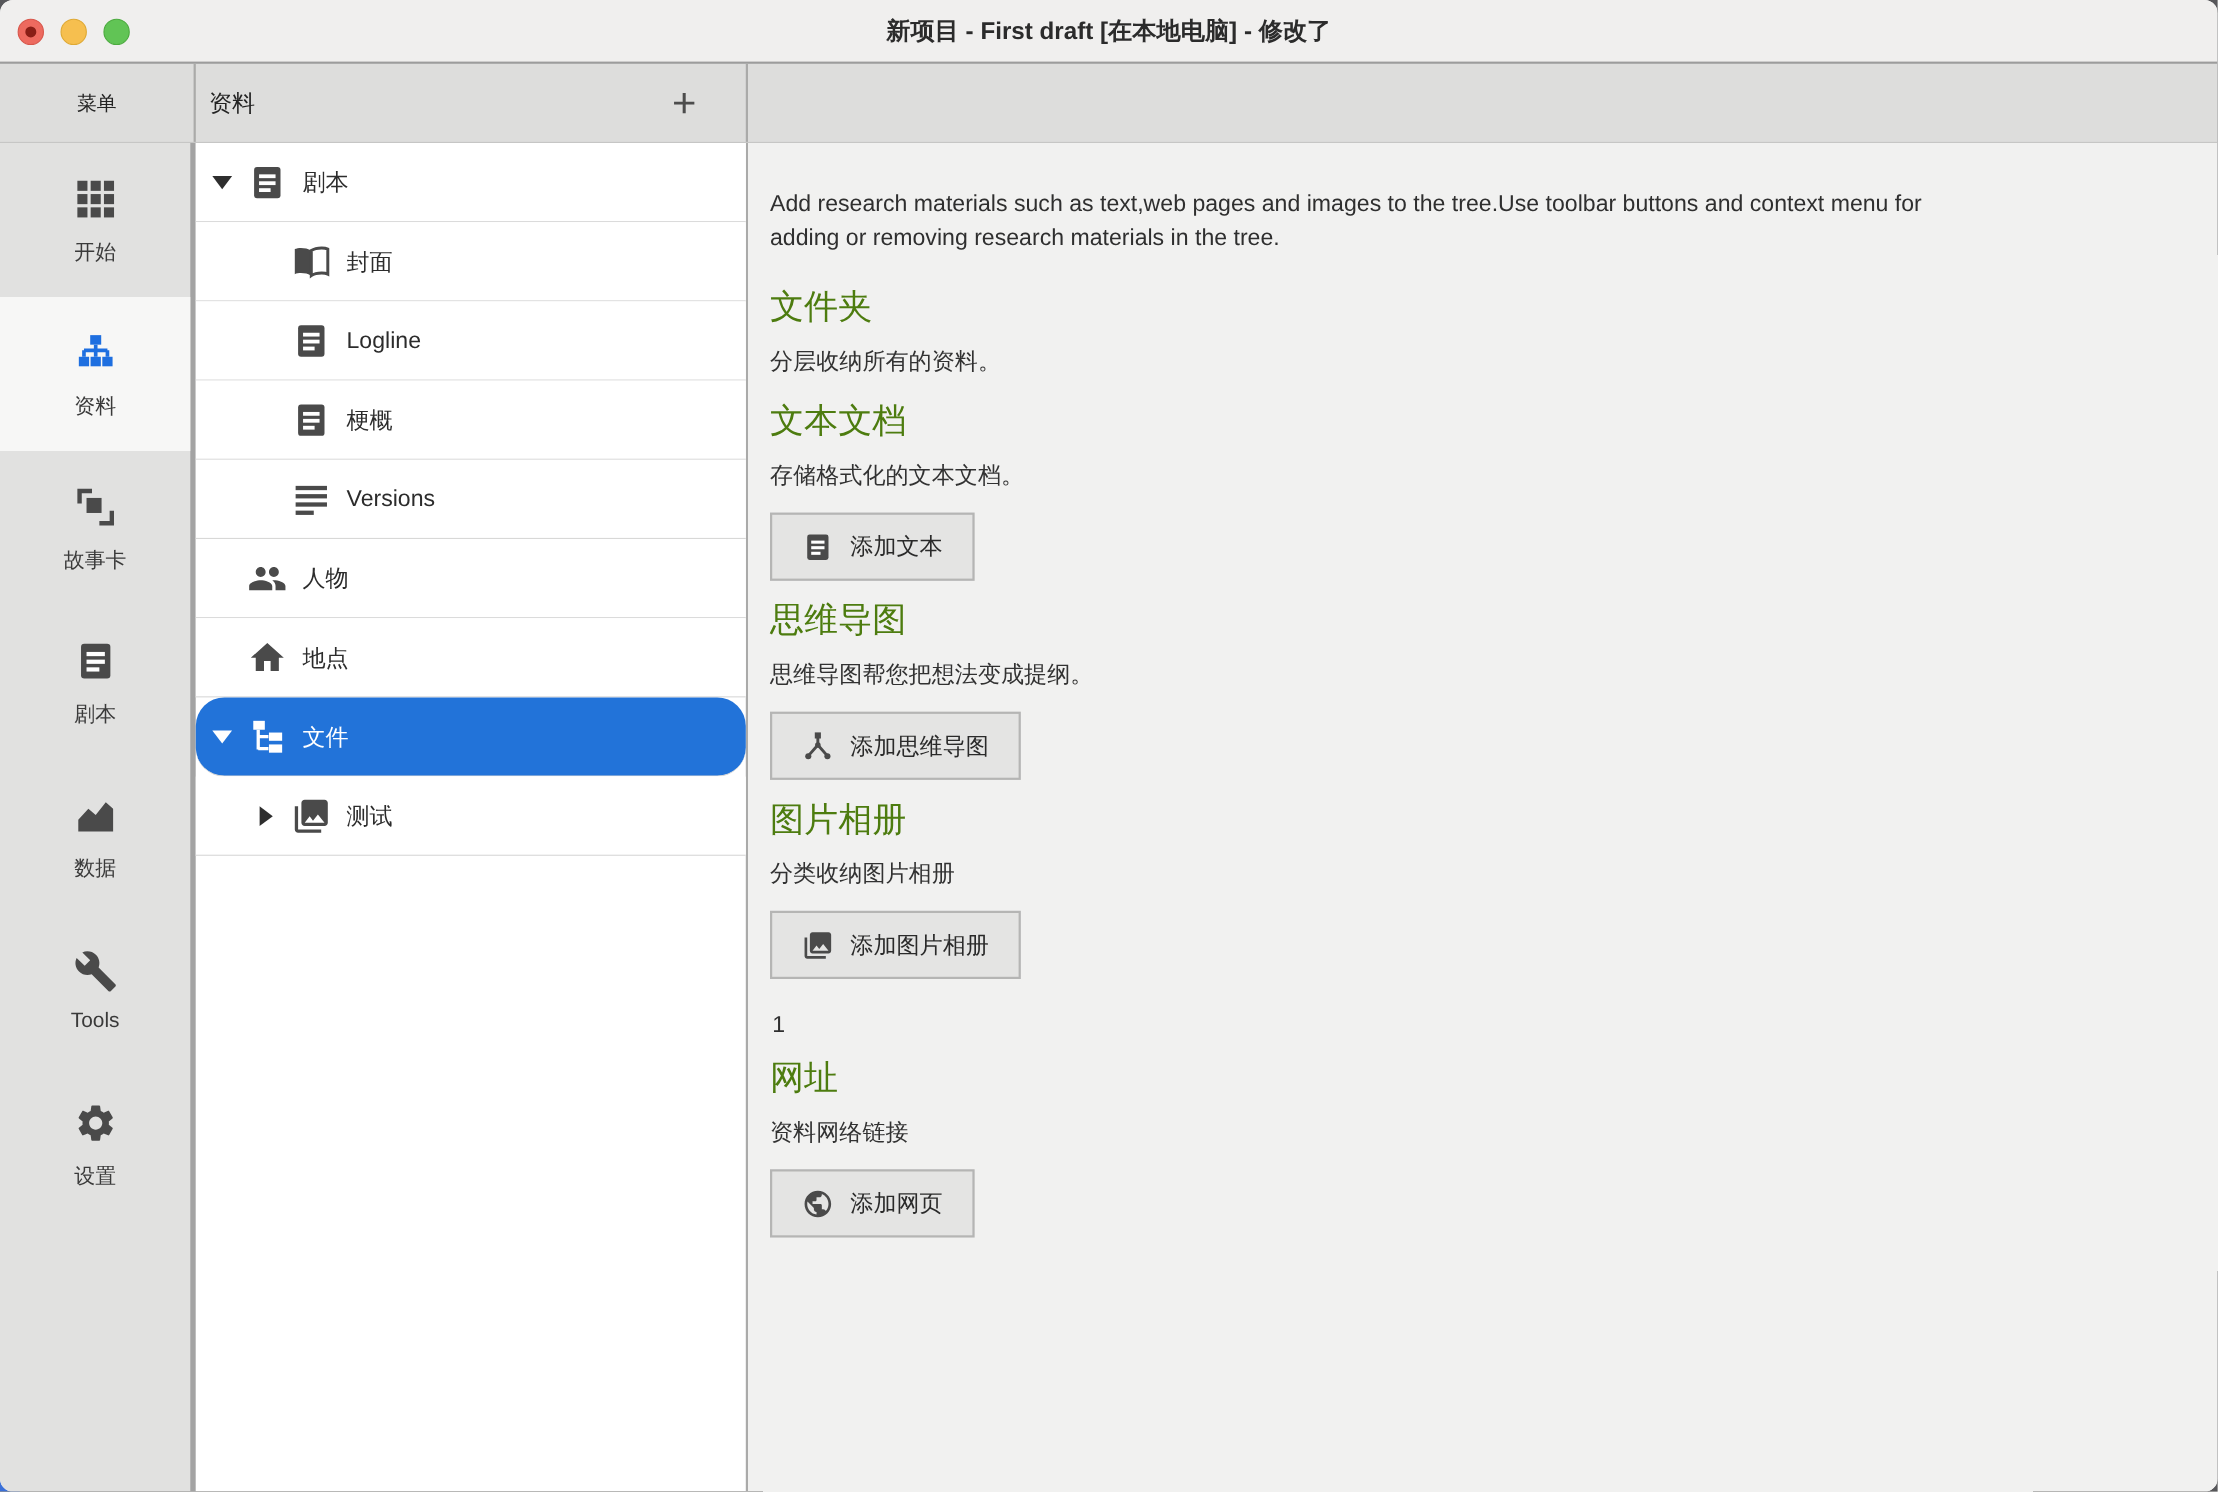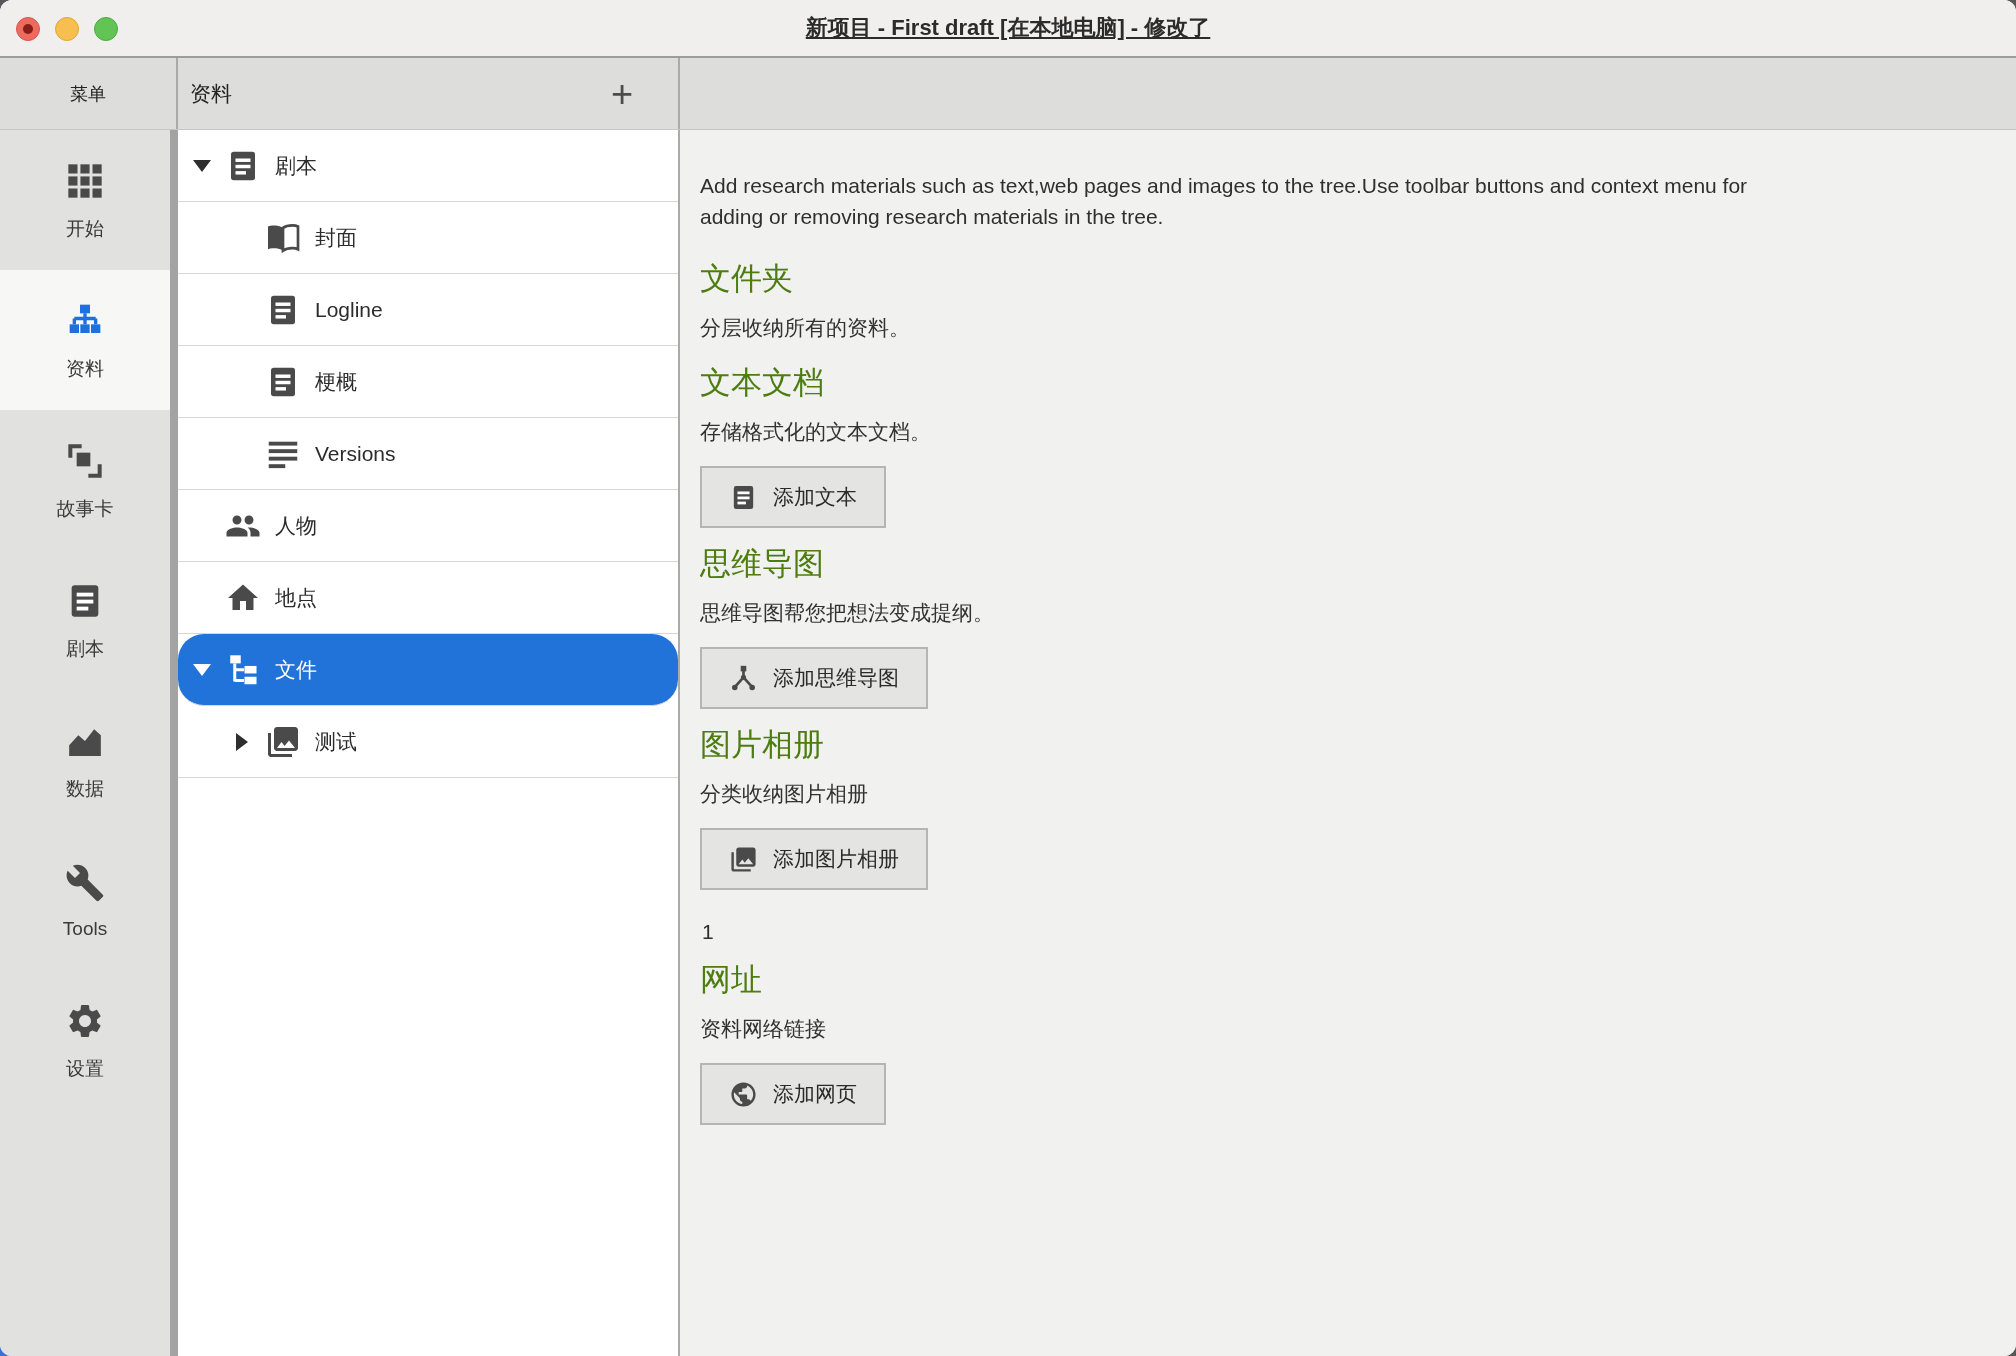--- a/index.html
+++ b/index.html
@@ -19,37 +19,37 @@
     border-bottom:2px solid #9c9c9c;
   }
   .traffic{position:absolute;left:16px;top:17px;display:flex;gap:15px;}
   .tl{width:24px;height:24px;border-radius:50%;display:inline-flex;align-items:center;justify-content:center;box-sizing:border-box;}
   .tl.red{background:#ed6a5f;border:1px solid #d8564b;}
   .tl.red .dot{width:10px;height:10px;border-radius:50%;background:#891e16;}
   .tl.yellow{background:#f6bf4f;border:1px solid #dfa933;}
   .tl.green{background:#61c455;border:1px solid #4cab3f;}
   .title{
     position:absolute;left:0;right:0;top:0;height:53px;line-height:56px;
-    text-align:center;font-size:22px;font-weight:700;color:#2b2b2b;text-decoration:underline;
+    text-align:center;font-size:22px;font-weight:700;color:#2b2b2b;
   }
   
   .header-band{height:72px;flex:0 0 72px;display:flex;background:#dddddc;border-bottom:1px solid #c6c6c5;box-sizing:border-box;}
   .hcell{box-sizing:border-box;height:100%;display:flex;align-items:center;}
   .h-menu{width:178px;flex:0 0 178px;justify-content:center;font-size:18px;color:#232323;border-right:2px solid #aaaaa9;}
   .h-research{width:502px;flex:0 0 502px;padding-left:12px;font-size:21px;color:#232323;border-right:2px solid #aaaaa9;position:relative;}
   .h-main{flex:1;}
   .add-btn{
     position:absolute;right:30px;top:10px;width:52px;height:52px;
     background:transparent;border:none;font-size:38px;font-weight:400;color:#4c4c4c;
     display:flex;align-items:center;justify-content:center;cursor:pointer;padding:0;line-height:1;
     font-family:"Liberation Sans","DejaVu Sans",sans-serif;
   }
   
   .content-row{flex:1;display:flex;min-height:0;}
-  .sidebar{width:178px;flex:0 0 178px;background:#e1e1e0;border-right:8px solid #a3a3a3;box-sizing:border-box;}
+  .sidebar{width:178px;flex:0 0 178px;background:#e1e1e0;border-right:5px solid #a3a3a3;box-sizing:border-box;}
   .nav-item{height:140px;display:flex;flex-direction:column;align-items:center;justify-content:center;cursor:pointer;}
   .nav-item .nicon{width:46px;height:46px;display:flex;align-items:center;justify-content:center;}
   .nav-item .nicon svg{width:40px;height:40px;}
   .nav-label{margin-top:12px;font-size:19px;color:#3a3a3a;}
   .nav-item.selected{background:#f7f7f6;}
   
   .tree-panel{width:502px;flex:0 0 502px;background:#ffffff;border-right:2px solid #aaaaa9;box-sizing:border-box;}
   .tree-row{
     height:72px;box-sizing:border-box;border-bottom:1px solid #d8d8d7;
     display:flex;align-items:center;cursor:pointer;background:#fff;

